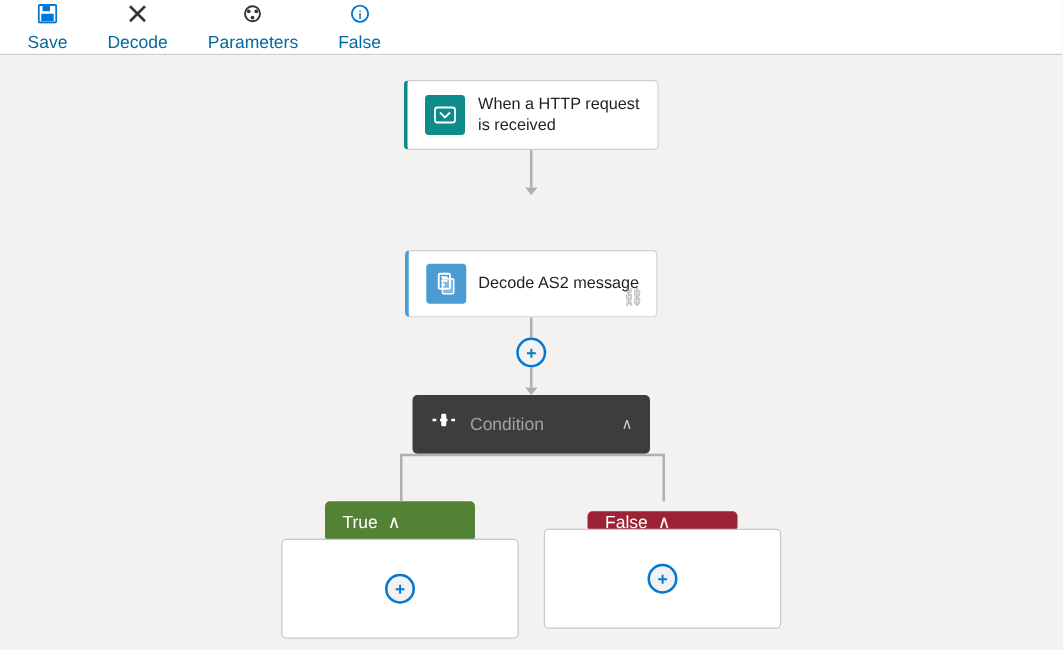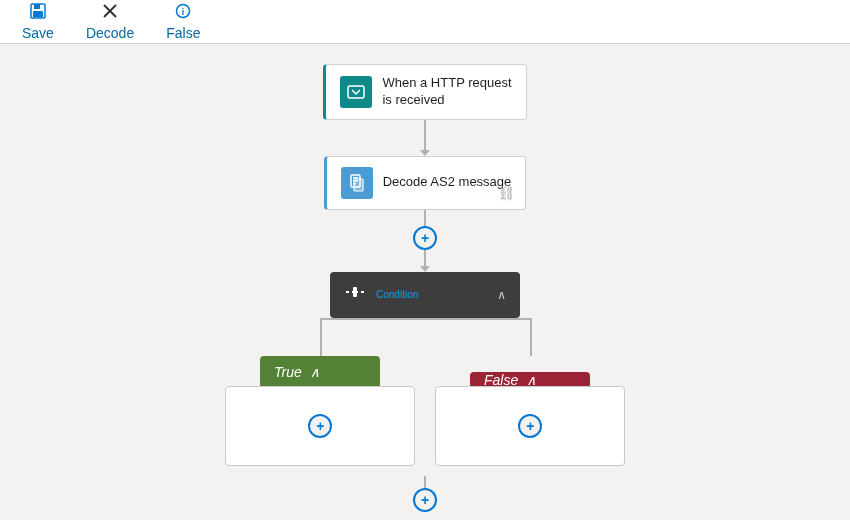--- a/index.html
+++ b/index.html
@@ -146,43 +146,42 @@
       display: flex;
       align-items: center;
       gap: 10px;
       padding: 10px 14px;
       min-width: 190px;
       cursor: pointer;
       color: #ffffff;
       position: relative;
     }
     .condition-label {
-      font-size: 10px;
-      color: #0ea5e9;
+      font-size: 14px;
+      color: #a3a3a3;
       flex: 1;
     }
     .condition-chevron {
       font-size: 12px;
       color: #ccc;
     }
 
     
     .branch-section {
       display: flex;
       flex-direction: column;
       align-items: center;
       width: 100%;
     }
 
     
     .branches {
       display: flex;
       gap: 20px;
-      align-items: flex-end;
-      font-style: italic;
+      align-items: center;
     }
     .branch-box {
       display: flex;
       flex-direction: column;
       align-items: center;
       width: 190px;
     }
 
     .branch-header-true {
       background: #538135;
@@ -251,20 +250,31 @@
   <button class="toolbar-btn">
     <span class="toolbar-icon">
       <svg width="14" height="14" viewBox="0 0 14 14">
         <line x1="1" y1="1" x2="13" y2="13" stroke="#333" stroke-width="2"></line>
         <line x1="13" y1="1" x2="1" y2="13" stroke="#333" stroke-width="2"></line>
       </svg>
     </span>
     <span>Decode</span>
   </button>
 
+  <button class="toolbar-btn">
+    <span class="toolbar-icon">
+      <svg width="16" height="16" viewBox="0 0 16 16">
+        <circle cx="8" cy="8" r="6" stroke="#333" stroke-width="1.5" fill="none"></circle>
+        <circle cx="5" cy="6" r="1.5" fill="#333"></circle>
+        <circle cx="11" cy="6" r="1.5" fill="#333"></circle>
+        <circle cx="8" cy="11" r="1.5" fill="#333"></circle>
+      </svg>
+    </span>
+    <span>Parameters</span>
+  </button>
 
   <button class="toolbar-btn">
     <span class="toolbar-icon">
       <svg width="16" height="16" viewBox="0 0 16 16">
         <circle cx="8" cy="8" r="6.5" stroke="#0078d4" stroke-width="1.5" fill="none"></circle>
         <text x="8" y="12" text-anchor="middle" font-size="9" fill="#0078d4" font-weight="bold">i</text>
       </svg>
     </span>
     <span>False</span>
   </button>
@@ -281,21 +291,21 @@
         </svg>
       </div>
       <div class="node-label">When a HTTP request<br>is received</div>
     </div>
 
     <div style="display:flex;flex-direction:column;align-items:center;gap:0;">
       <div class="connector connector-tall"></div>
       <div class="arrow-down"></div>
     </div>
 
-    <div class="node-card decode-node" style="position:relative;">
+    <div class="node-card decode-node" style="position:relative;margin-top:44px;">
       <div class="node-icon blue">
         <svg width="20" height="20" viewBox="0 0 20 20" fill="white">
           <rect x="4" y="2" width="9" height="12" rx="1" fill="none" stroke="white" stroke-width="1.5"></rect>
           <rect x="6" y="4" width="5" height="1.5" fill="white"></rect>
           <rect x="6" y="7" width="5" height="1.5" fill="white"></rect>
           <rect x="6" y="10" width="3" height="1.5" fill="white"></rect>
           <rect x="7" y="6" width="9" height="12" rx="1" fill="rgba(255,255,255,0.3)" stroke="white" stroke-width="1.2"></rect>
         </svg>
       </div>
       <div class="node-label">Decode AS2 message</div>

